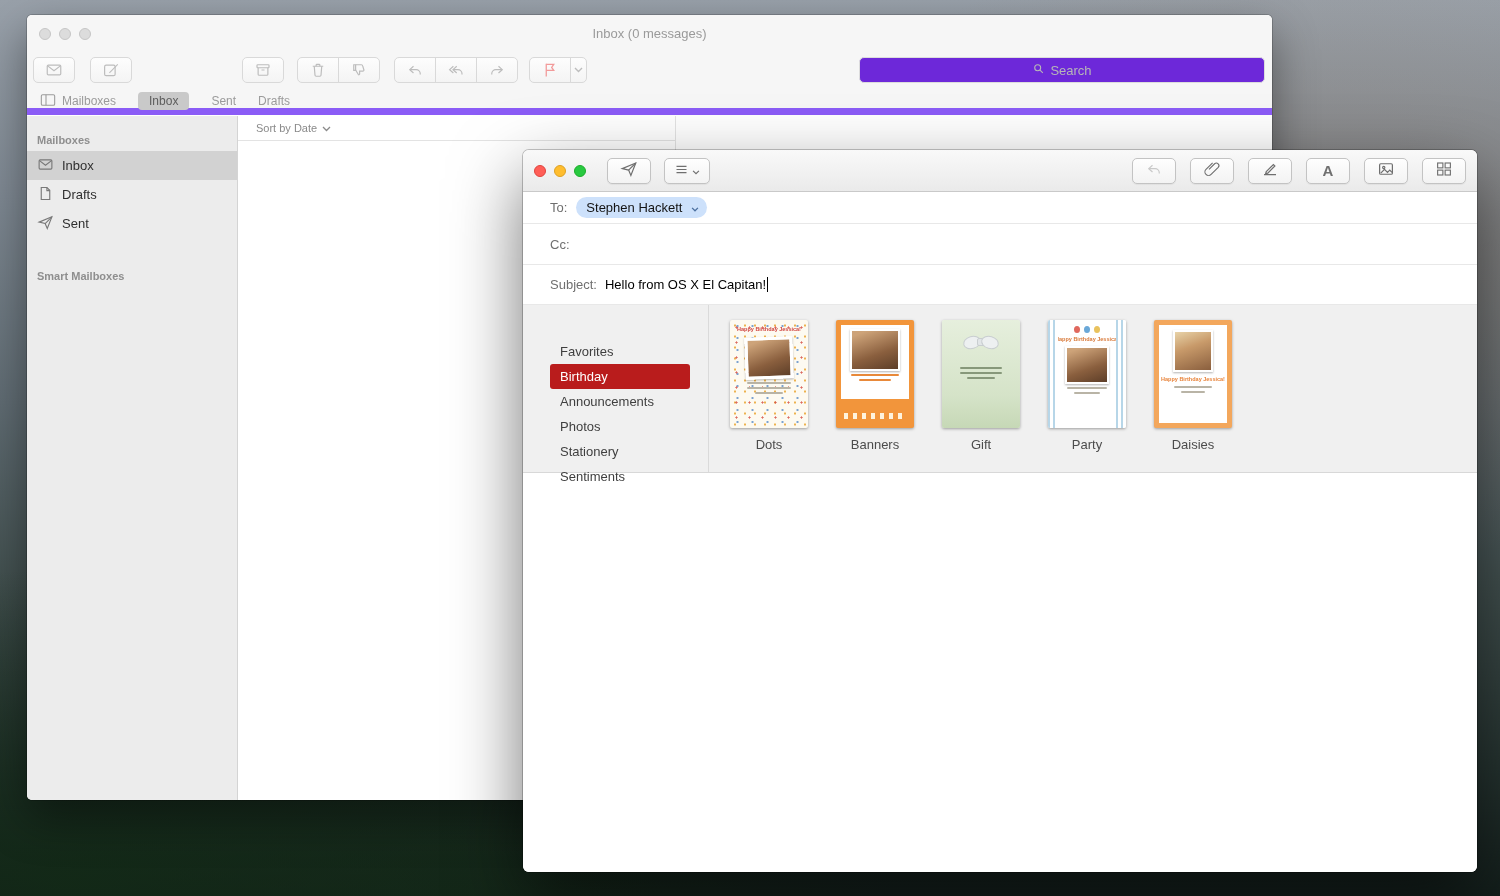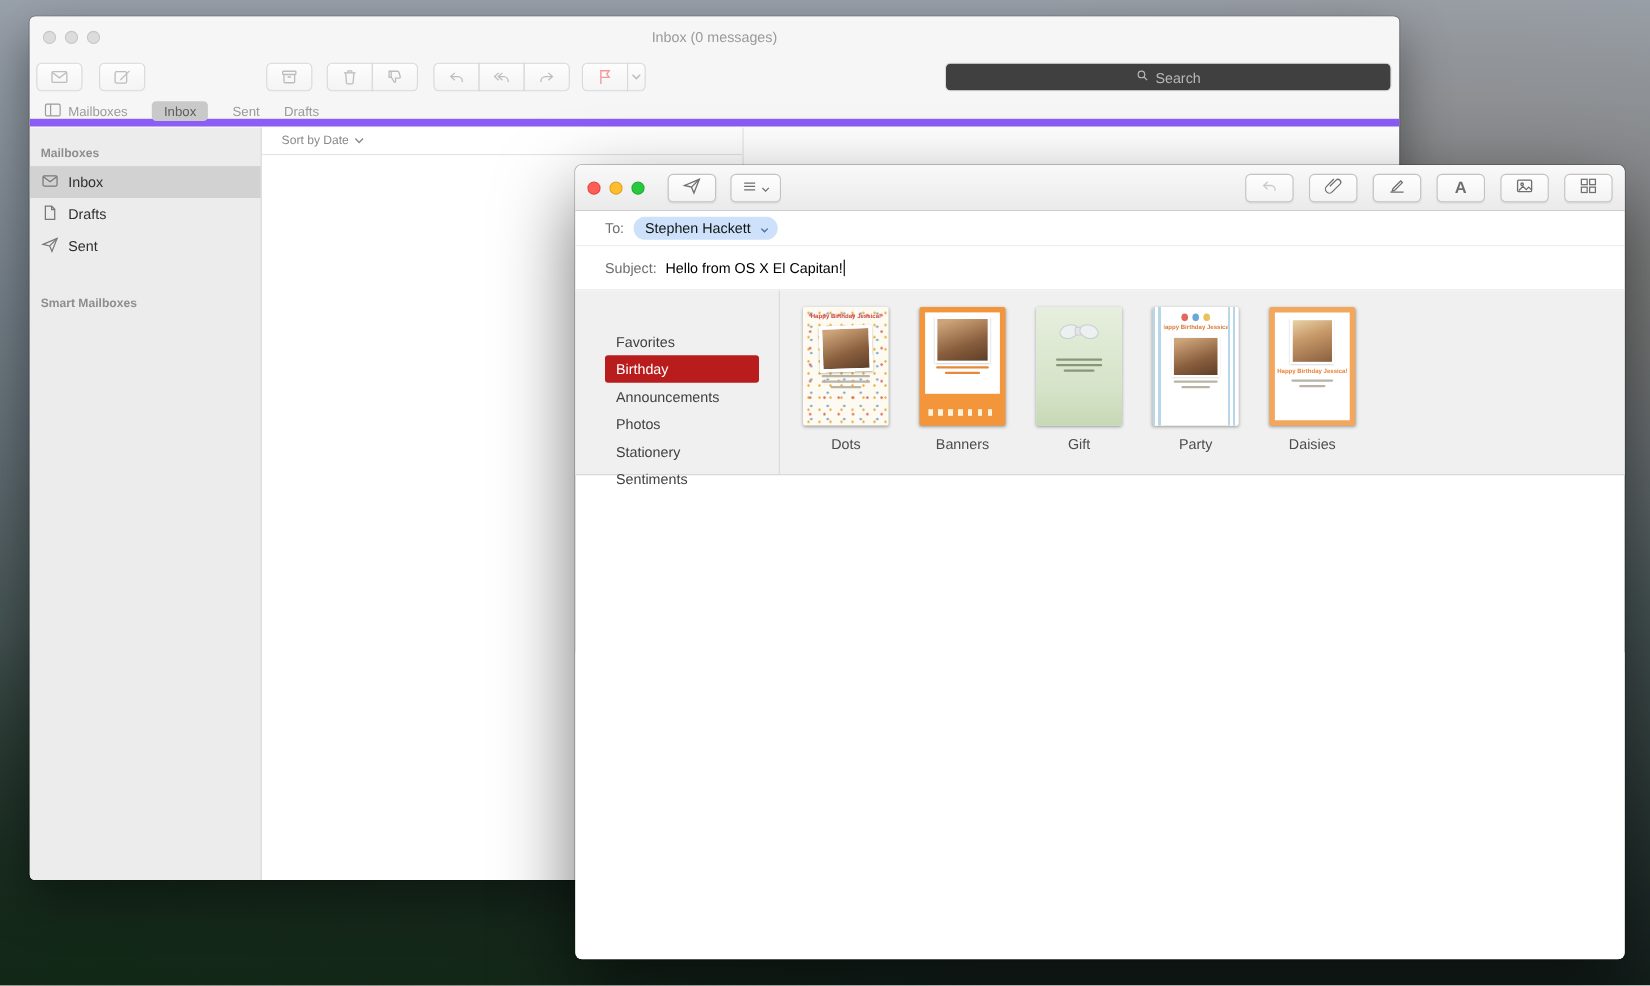--- a/index.html
+++ b/index.html
@@ -39,21 +39,21 @@
     height:26px; min-width:42px; border:1px solid #d9d9d9; border-radius:5px;
     background:linear-gradient(#fdfdfd,#f4f4f4);
     display:flex; align-items:center; justify-content:center; color:#bdbdbd;
   }
   .tb-seg { display:flex; }
   .tb-seg .tb-btn { border-radius:0; margin-left:-1px; }
   .tb-seg .tb-btn:first-child { border-radius:5px 0 0 5px; margin-left:0; }
   .tb-seg .tb-btn:last-child { border-radius:0 5px 5px 0; }
   .tb-btn svg { display:block; }
   .mw-search {
-    width:406px; height:26px; border:1px solid #dcdcdc; border-radius:5px; background:#404040;
+    width:406px; height:26px; border:1px solid #dcdcdc; border-radius:5px; background:#6d28d9;
     display:flex; align-items:center; justify-content:center; gap:5px; color:#b7b7b7;
   }
 
   .mw-favbar { height:28px; display:flex; align-items:center; padding:0 13px; gap:22px;
     font-size:12px; color:#9b9b9b; }
   .fav-item { display:flex; align-items:center; gap:6px; }
   .fav-pill { background:#c9c9c9; color:#5d5d5d; border-radius:4px; padding:2px 11px; }
 
   .mw-body { position:absolute; top:101px; bottom:0; left:0; right:0; display:flex; }
   .mw-sidebar { width:211px; background:#ececec; border-right:1px solid #d4d4d4; padding-top:12px; }
@@ -445,20 +445,23 @@
       <span class="token">
         <span>Stephen Hackett</span>
         <span>
           <svg width="8" height="5" viewBox="0 0 9 6" fill="none" stroke="currentColor" stroke-width="1.5">
               <path d="M1 1 L4.5 4.5 L8 1"></path>
             </svg>
         </span>
       </span>
     </div>
 
+    <div class="cw-field row-cc">
+      <span class="flabel">Cc:</span>
+    </div>
 
     <div class="cw-field row-subject">
       <span class="flabel">Subject:</span>
       <span class="subject-text">Hello from OS X El Capitan!</span>
       <span class="caret"></span>
     </div>
 
     <div class="cw-stationery">
       <ul class="st-cats">
         <li>Favorites</li>

